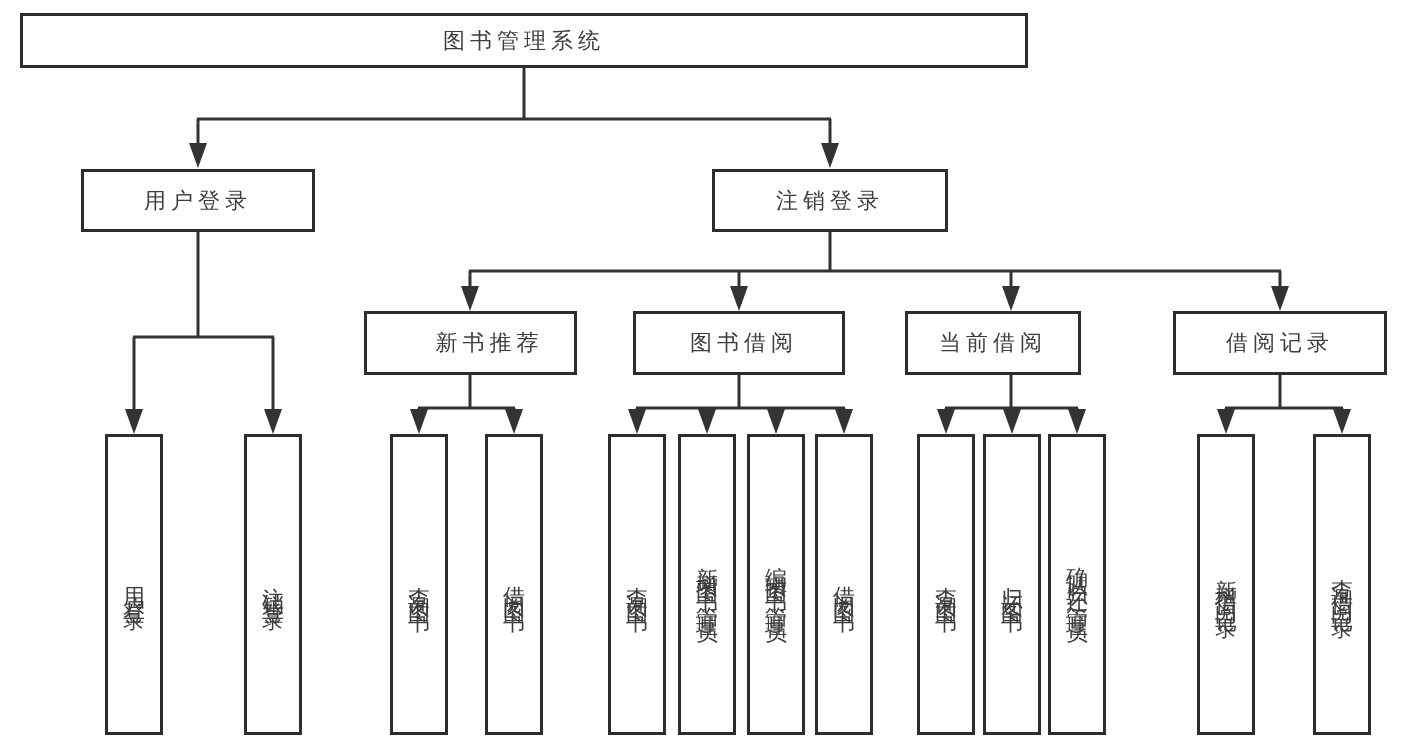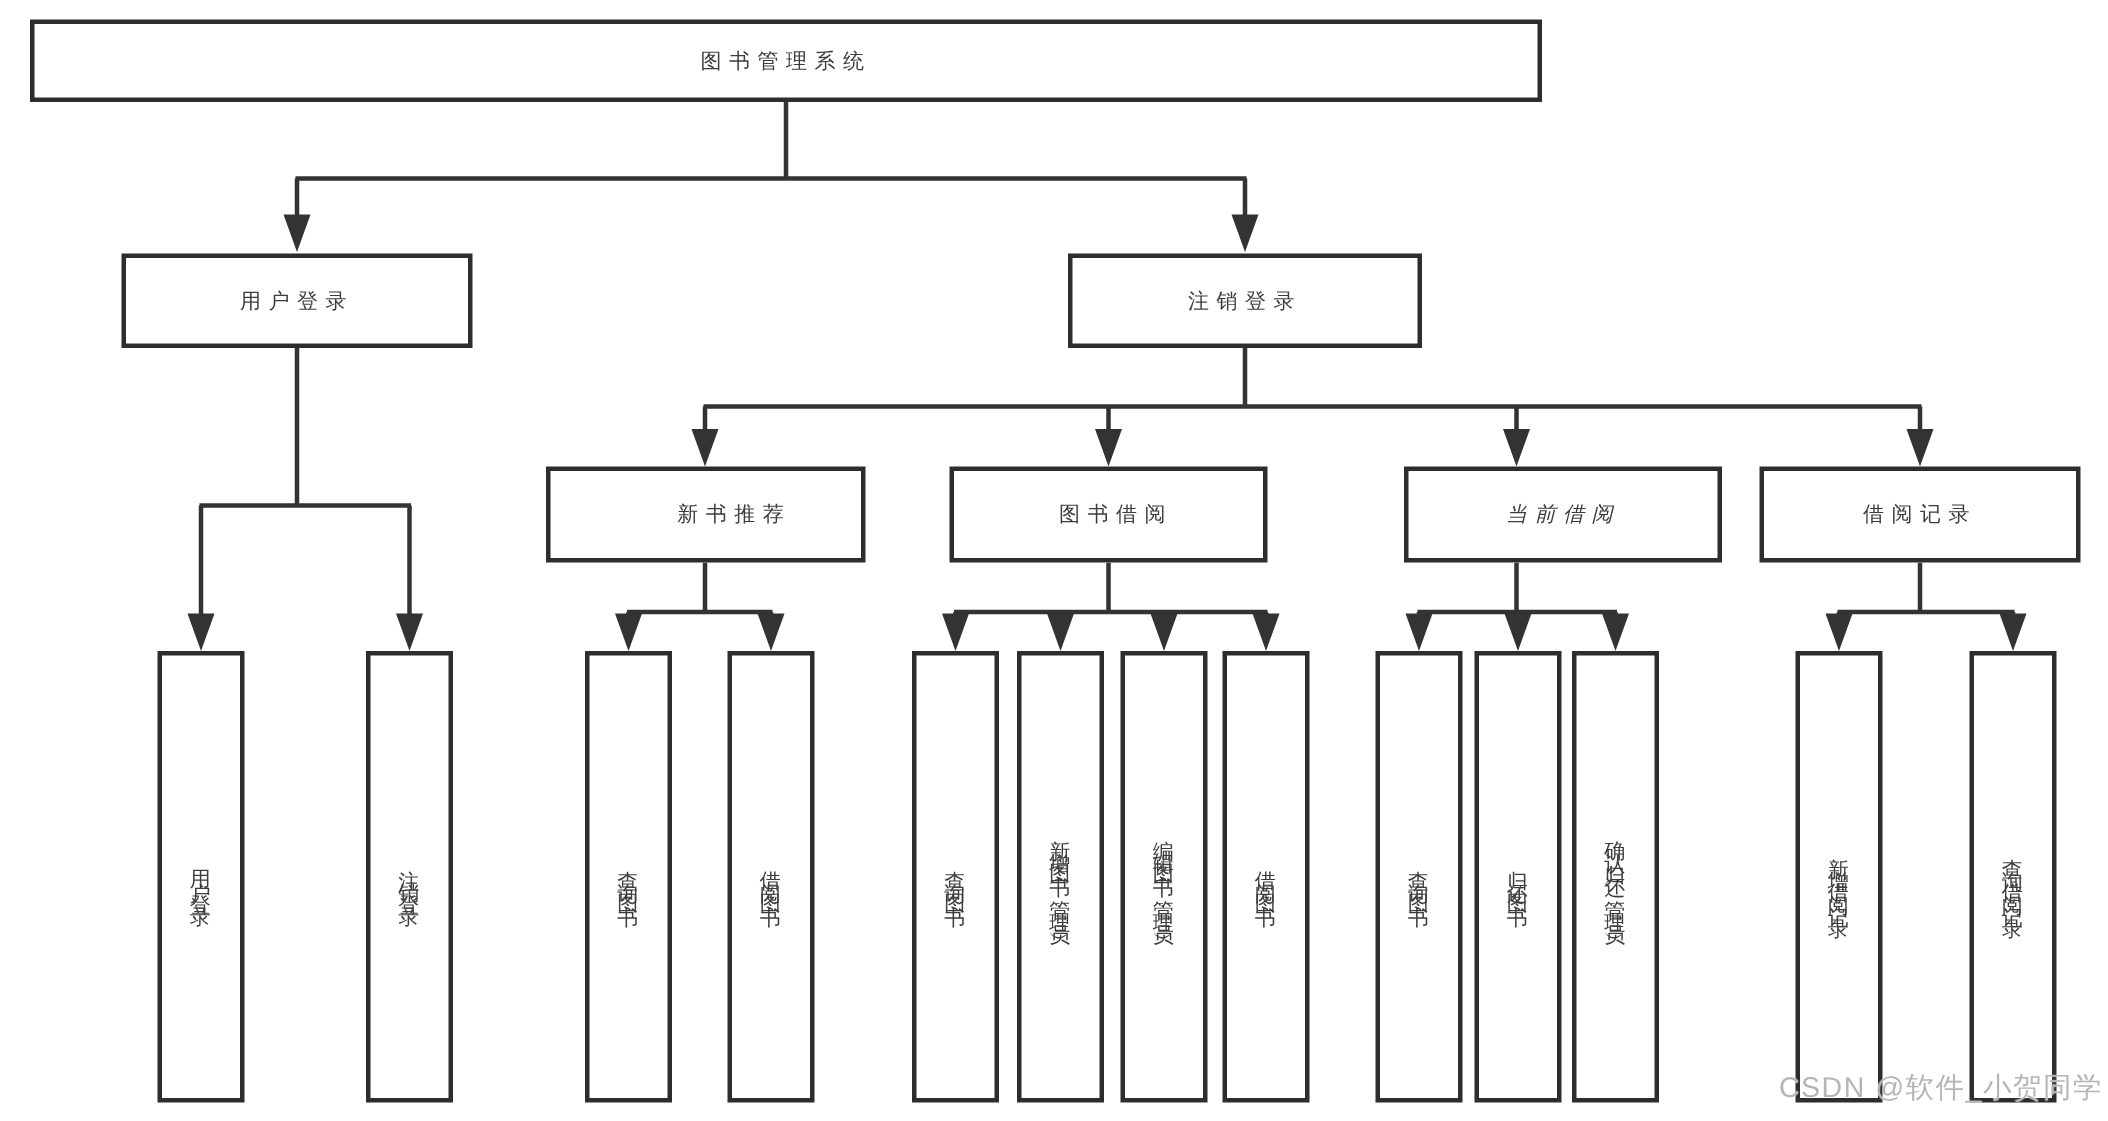--- a/index.html
+++ b/index.html
@@ -24,21 +24,21 @@
   .node {
     position: absolute;
     box-sizing: border-box;
     background: #ffffff;
     border: 3px solid #2d2d2d;
     color: #3d3d3d;
     display: flex;
     align-items: center;
     justify-content: center;
     z-index: 2;
-    font-size: 14px;
+    font-size: 22px;
   }
   .node.h {
     letter-spacing: 5px;
     white-space: nowrap;
   }
   .node.v {
     writing-mode: vertical-rl;
     text-orientation: mixed;
     letter-spacing: 8px;
     line-height: 1;
@@ -110,36 +110,35 @@
     </g>
   </svg>
 
   <div class="node h" style="left:20px; top:13px; width:1008px; height:55px;">图书管理系统</div>
 
   <div class="node h" style="left:81px; top:169px; width:234px; height:63px;">用户登录</div>
   <div class="node h" style="left:712px; top:169px; width:236px; height:63px;">注销登录</div>
 
   <div class="node h" style="left:364px; top:311px; width:213px; height:64px;padding-left:38px;">新书推荐</div>
   <div class="node h" style="left:633px; top:311px; width:212px; height:64px;padding-left:10px;">图书借阅</div>
-  <div class="node h" style="left:936px; top:311px; width:212px; height:64px;font-style:italic;">当前借阅</div>
+  <div class="node h" style="left:905px; top:311px; width:176px; height:64px;">当前借阅</div>
   <div class="node h" style="left:1173px; top:311px; width:214px; height:64px;">借阅记录</div>
 
   <div class="node v" style="left:105px; top:434px; width:58px; height:301px;">用户登录</div>
   <div class="node v" style="left:244px; top:434px; width:58px; height:301px;">注销登录</div>
 
   <div class="node v" style="left:390px; top:434px; width:58px; height:301px;">查询图书</div>
   <div class="node v" style="left:485px; top:434px; width:58px; height:301px;">借阅图书</div>
 
   <div class="node v" style="left:608px; top:434px; width:58px; height:301px;">查询图书</div>
   <div class="node v" style="left:678px; top:434px; width:58px; height:301px;">新增图书（管理员）</div>
   <div class="node v" style="left:747px; top:434px; width:58px; height:301px;">编辑图书（管理员）</div>
   <div class="node v" style="left:815px; top:434px; width:58px; height:301px;">借阅图书</div>
 
   <div class="node v" style="left:917px; top:434px; width:58px; height:301px;">查询图书</div>
   <div class="node v" style="left:983px; top:434px; width:58px; height:301px;">归还图书</div>
   <div class="node v" style="left:1048px; top:434px; width:58px; height:301px;">确认归还（管理员）</div>
 
   <div class="node v" style="left:1197px; top:434px; width:58px; height:301px;">新增借阅记录</div>
   <div class="node v" style="left:1313px; top:434px; width:58px; height:301px;">查询借阅记录</div>
 
-  <div class="watermark" style="left:1186px; top:712px;">CSDN @软件_小贺同学</div>
 
 </div>
 
 </body></html>

